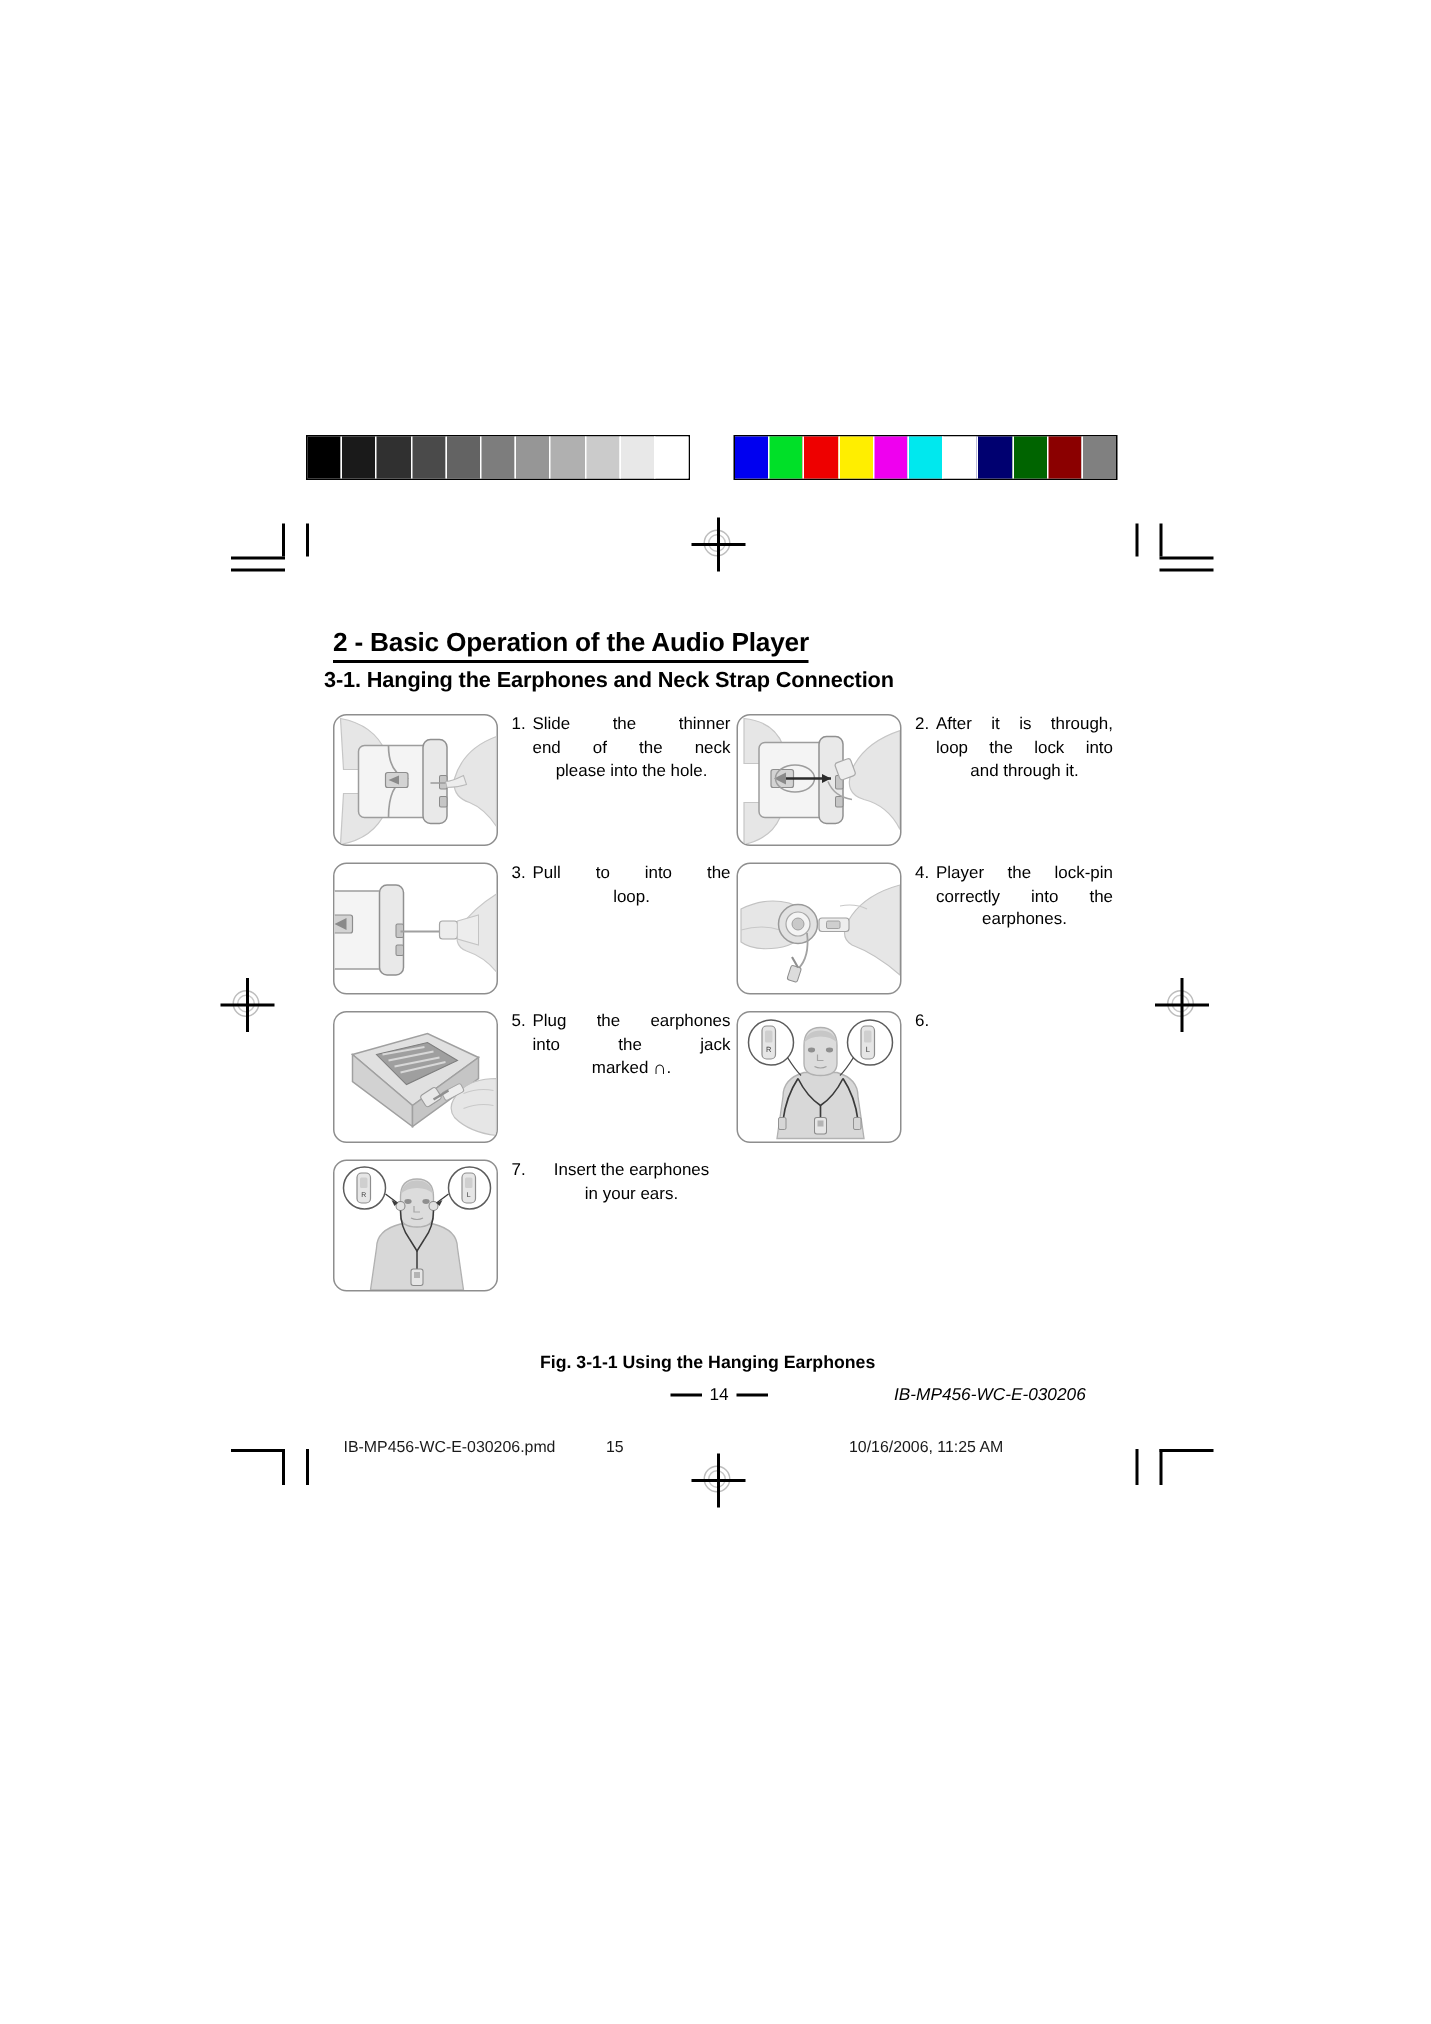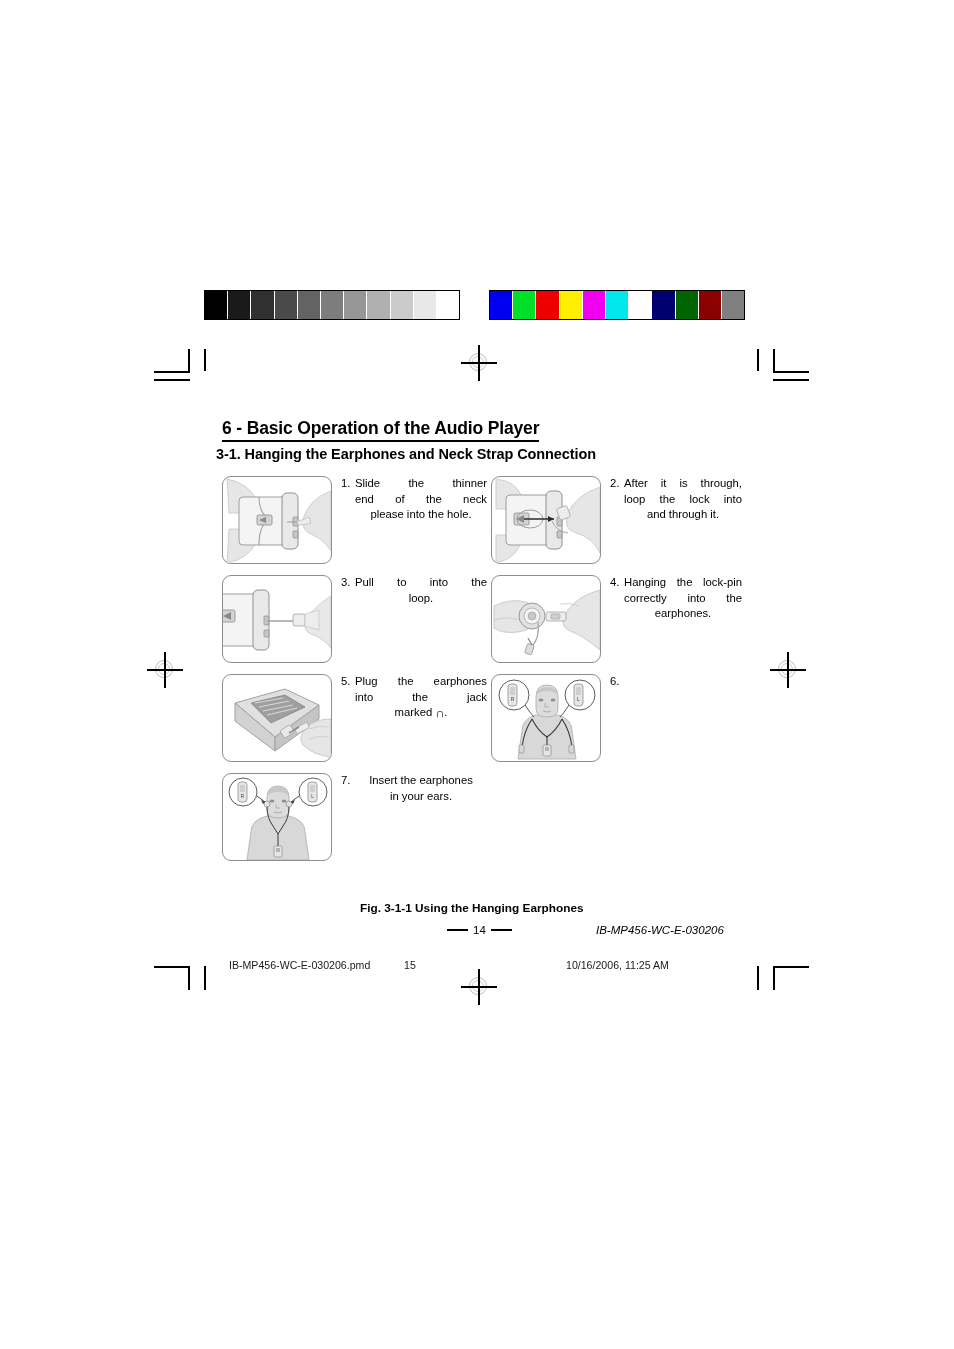--- a/index.html
+++ b/index.html
@@ -268,21 +268,21 @@
     <div class="sw" style="background: rgb(255, 238, 0);"></div>
     <div class="sw" style="background: rgb(239, 0, 239);"></div>
     <div class="sw" style="background: rgb(0, 232, 238);"></div>
     <div class="sw" style="background: rgb(255, 255, 255);"></div>
     <div class="sw" style="background: rgb(0, 0, 112);"></div>
     <div class="sw" style="background: rgb(0, 100, 0);"></div>
     <div class="sw" style="background: rgb(139, 0, 0);"></div>
     <div class="sw" style="background: rgb(128, 128, 128);"></div>
   </div>
 
-<div id="title-main">6 - Basic Operation of the Audio Player</div>
+<div id="title-main">2 - Basic Operation of the Audio Player</div>
 <div id="title-sub">3-1. Hanging the Earphones and Neck Strap Connection</div>
 
 <div id="steps">
 
   <div class="step-row">
 
     <div class="step-col">
       <div class="thumb">
         <svg viewBox="0 0 110 88" width="110" height="88" aria-hidden="true">
           <path d="M4 2 Q26 6 34 24 Q36 34 26 36 L6 36 Z" fill="#e6e6e6" stroke="#c6c6c6" stroke-width="0.8"></path>
@@ -378,21 +378,21 @@
           <rect x="54" y="36" width="20" height="9" rx="2" fill="#ededed" stroke="#a2a2a2" stroke-width="0.8"></rect>
           <rect x="59" y="38" width="9" height="5" rx="1" fill="#cfcfcf" stroke="#9a9a9a" stroke-width="0.6"></rect>
           <path d="M46 46 Q48 62 40 70" fill="none" stroke="#a2a2a2" stroke-width="1.2"></path>
           <rect x="34" y="68" width="7" height="10" rx="1.5" transform="rotate(18 37 73)" fill="#dcdcdc" stroke="#8f8f8f" stroke-width="0.7"></rect>
           <line x1="36" y1="62" x2="40" y2="69" stroke="#8f8f8f" stroke-width="1.4"></line>
         </svg>
       </div>
       <div class="step-text">
         <span class="step-num">4.</span>
         <span class="step-body">
-          <span class="j">Hanging the lock-pin</span>
+          <span class="j">Player the lock-pin</span>
           <span class="j">correctly into the</span>
           <span>earphones.</span>
         </span>
       </div>
     </div>
   </div>
 
   <div class="step-row">
 
     <div class="step-col">

